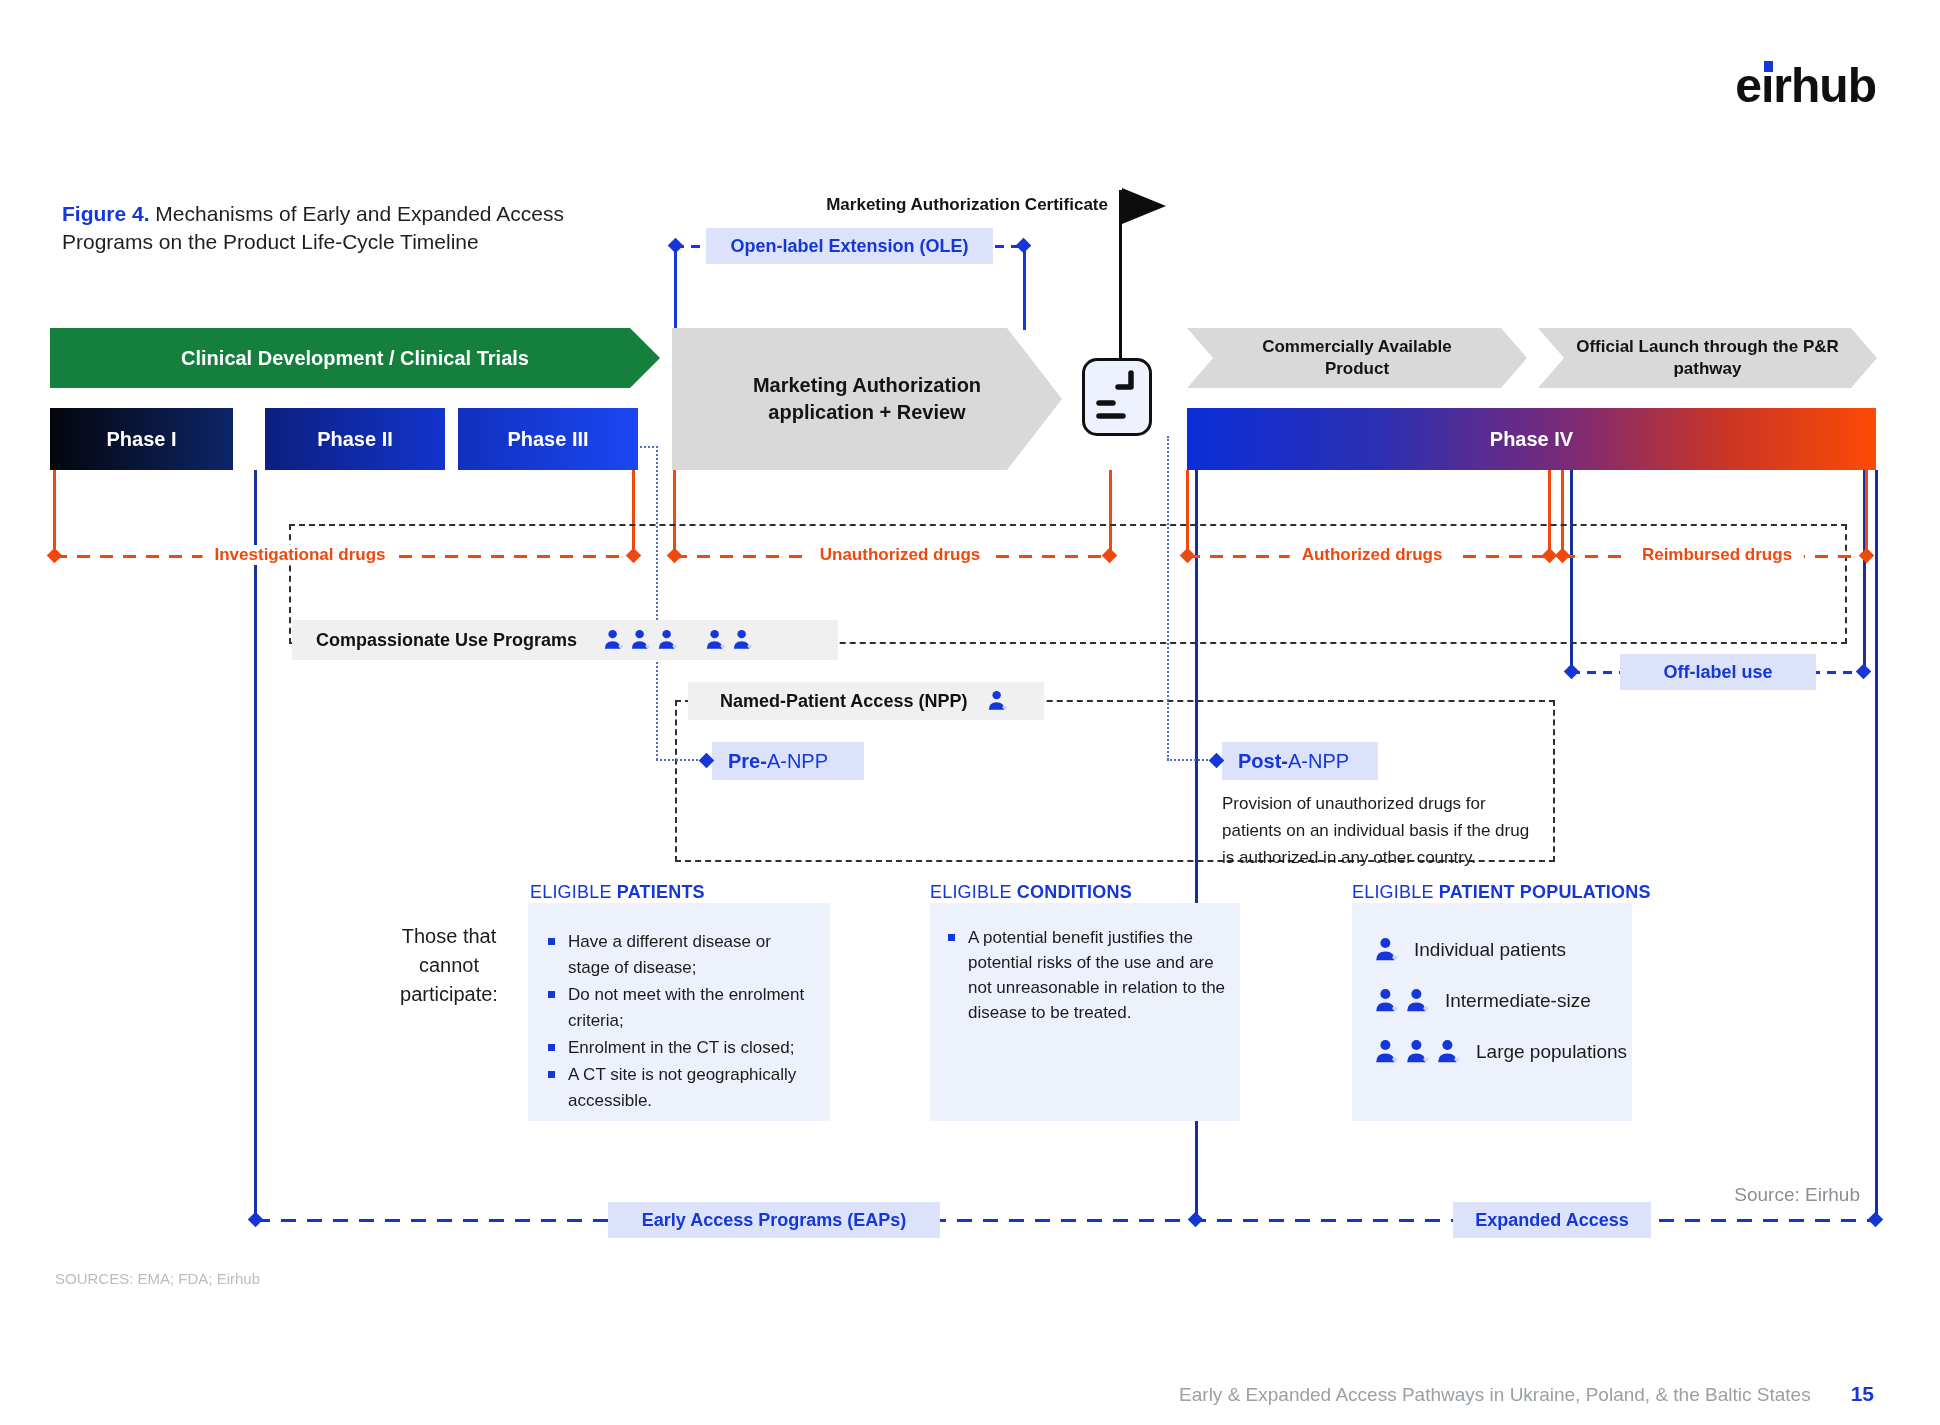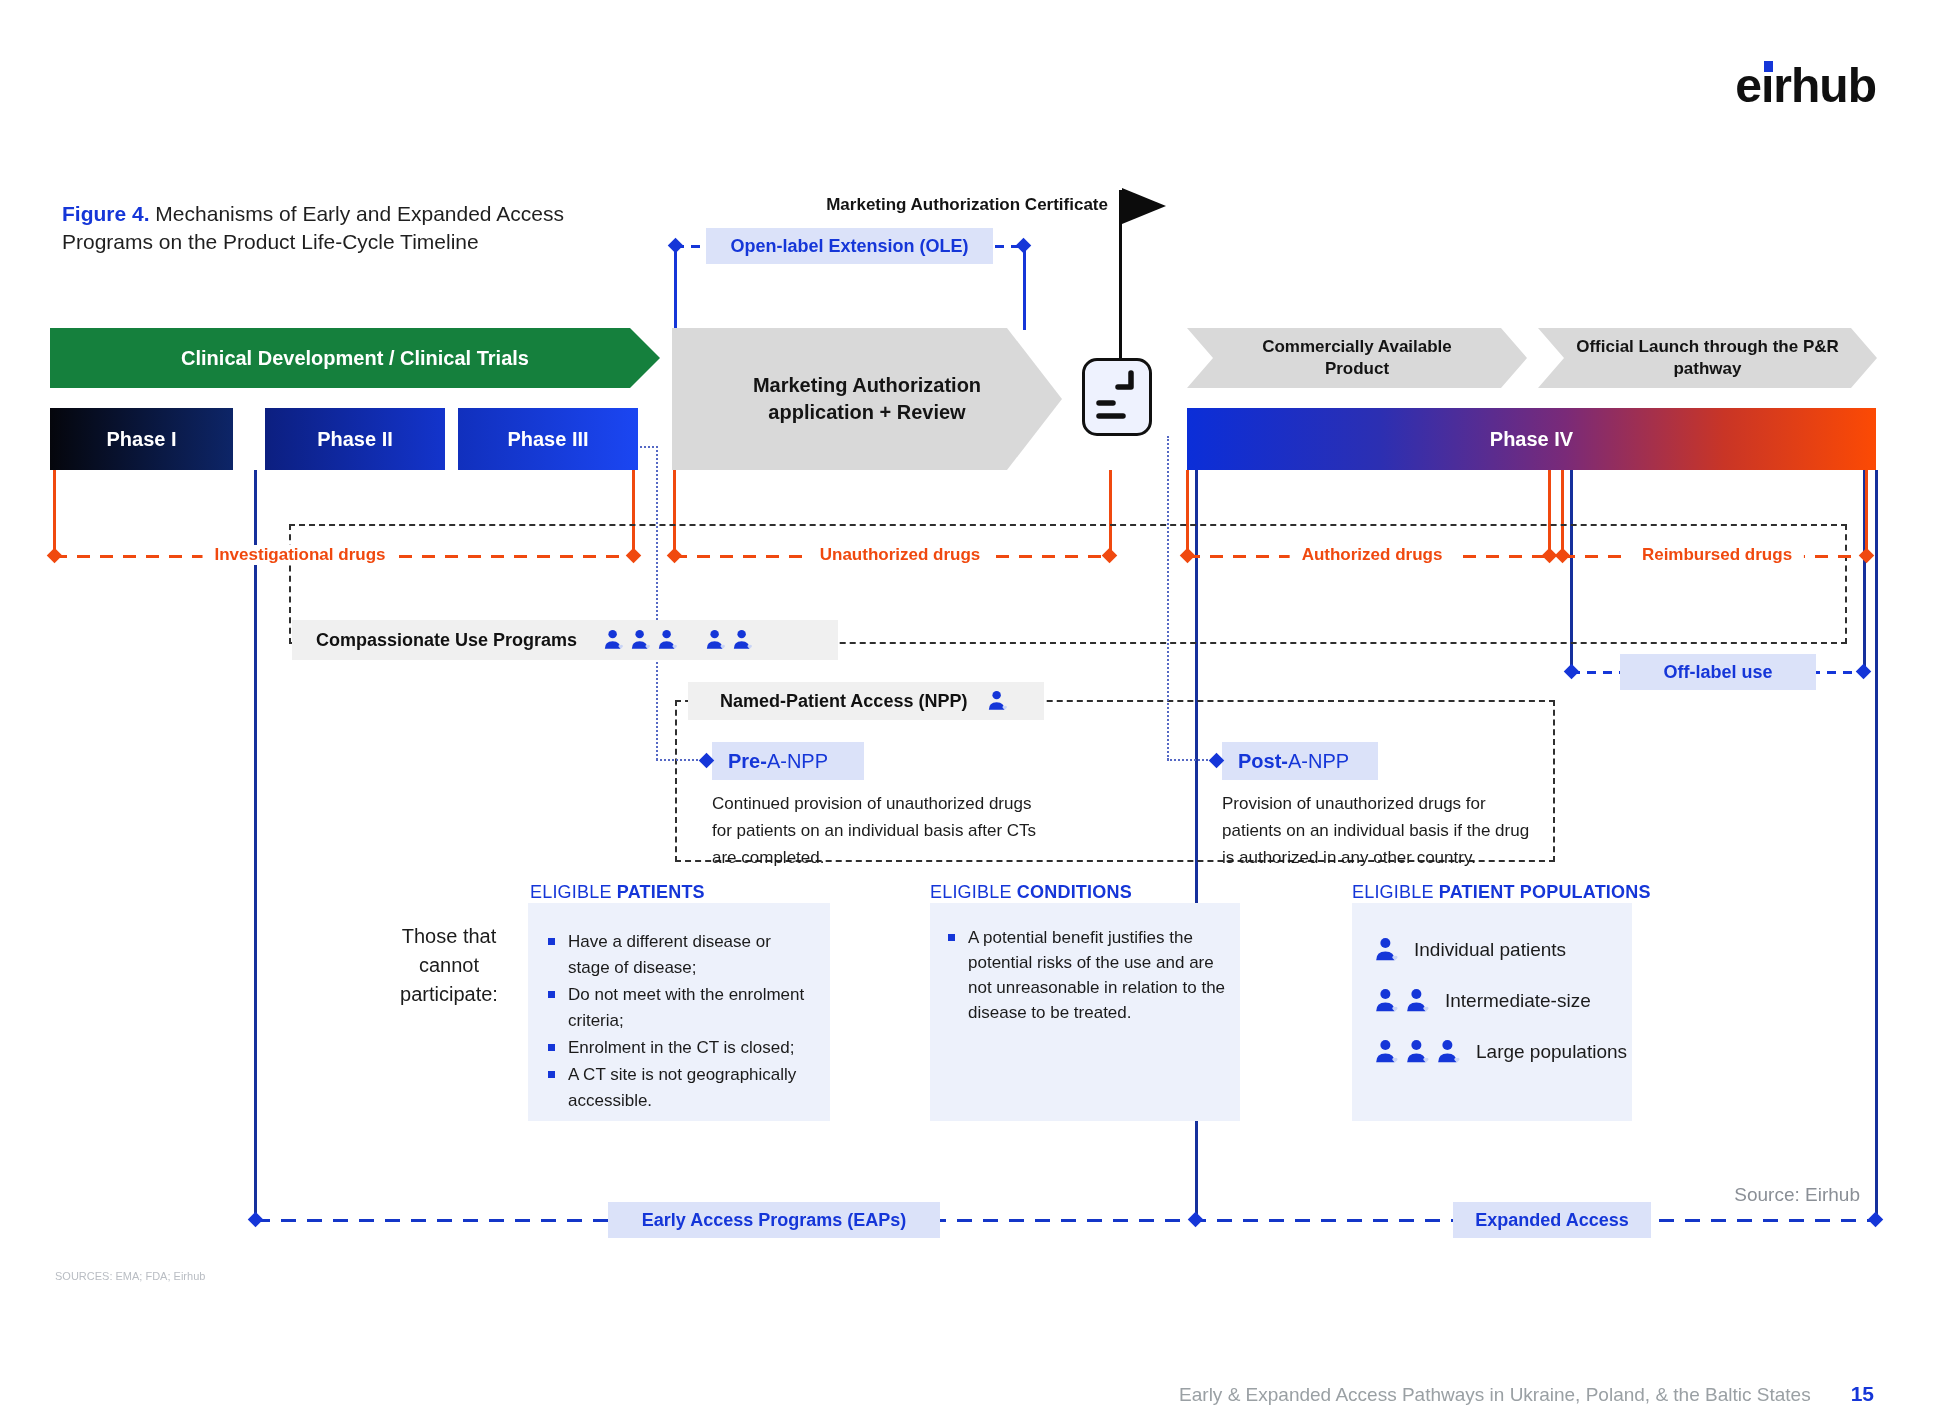--- a/index.html
+++ b/index.html
@@ -63,21 +63,21 @@
   .li .txt{font-size:17px;line-height:26px;color:#1b1b1b;}
   .cannot{position:absolute;left:378px;top:906px;width:142px;text-align:center;font-size:20px;line-height:29px;color:#1c1c1c;margin-top:16px;}
   .pop-row{display:flex;align-items:center;gap:14px;margin-bottom:25px;}
   .pop-row .lbl{font-size:19px;color:#1b1b1b;}
   .icon-group{display:flex;gap:5px;}
 
   .person-icon{display:inline-block;}
 
   
   .src-inline{position:absolute;right:80px;top:1184px;font-size:19px;color:#8a8f96;}
-  .src-bottom{position:absolute;left:55px;top:1270px;font-size:11px;color:#b9bdc3;text-align:center;}
+  .src-bottom{position:absolute;left:55px;top:1270px;font-size:15px;color:#b9bdc3;text-align:center;}
   .footer{position:absolute;right:66px;top:1382px;display:flex;align-items:baseline;gap:40px;}
   .footer .ft{font-size:19px;color:#9aa0a4;}
   .footer .pg{font-size:21px;font-weight:800;color:#1536d8;}
 </style>
 </head>
 <body>
 
 <div id="page">
 
   <div class="vline navy" style="left:254px;top:470px;height:750px;"></div>
@@ -214,21 +214,20 @@
         <path d="M2 21.5 q0 -8.2 8.5 -8.2 q8.5 0 8.5 8.2 z" fill="#1536d8"></path>
         <path d="M19.3 21.6 l-2.1-2.1 a1.35 1.35 0 0 1 1.9-1.9 l.2.2 .2-.2 a1.35 1.35 0 0 1 1.9 1.9 z" fill="#c9d4f6"></path>
       </svg>
   </div>
 
   <div class="npp-sub" style="left:712px;top:742px;width:152px;height:38px;box-sizing:border-box;">
     <span class="b">Pre-</span>
       <span>A-NPP</span>
   </div>
   <div class="diamond blue" style="left:701px;top:755px;"></div>
-  <div class="desc" style="left:712px;top:790px;width:330px;">Continued provision of unauthorized drugs for patients on an individual basis after CTs are completed.</div>
 
   <div class="npp-sub" style="left:1222px;top:742px;width:156px;height:38px;box-sizing:border-box;">
     <span class="b">Post-</span>
       <span>A-NPP</span>
   </div>
   <div class="diamond blue" style="left:1211px;top:755px;"></div>
   <div class="desc" style="left:1222px;top:790px;width:320px;">Provision of unauthorized drugs for patients on an individual basis if the drug is authorized in any other country.</div>
 
   <div class="hdash blued" style="left:1571px;top:671px;width:293px;"></div>
   <div class="blue-tag" style="left:1620px;top:654px;width:196px;height:36px;">

